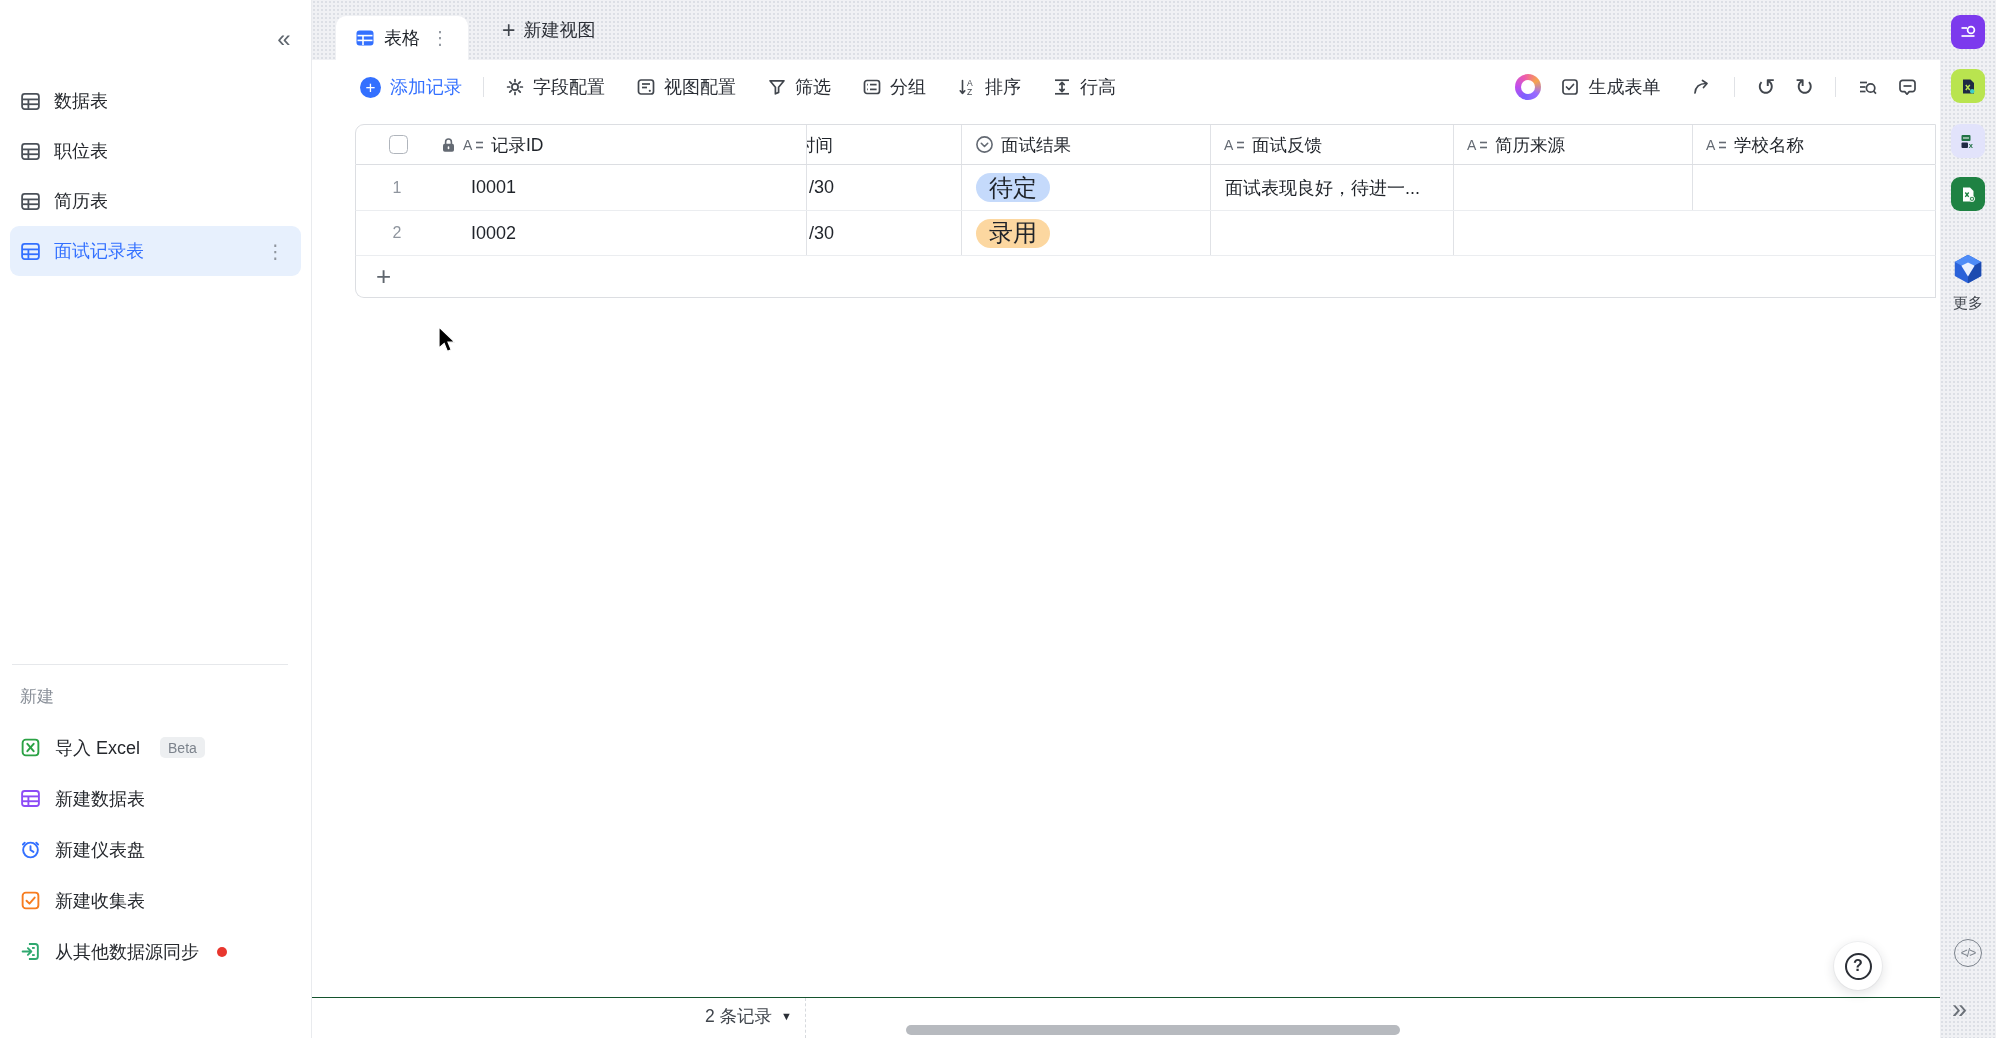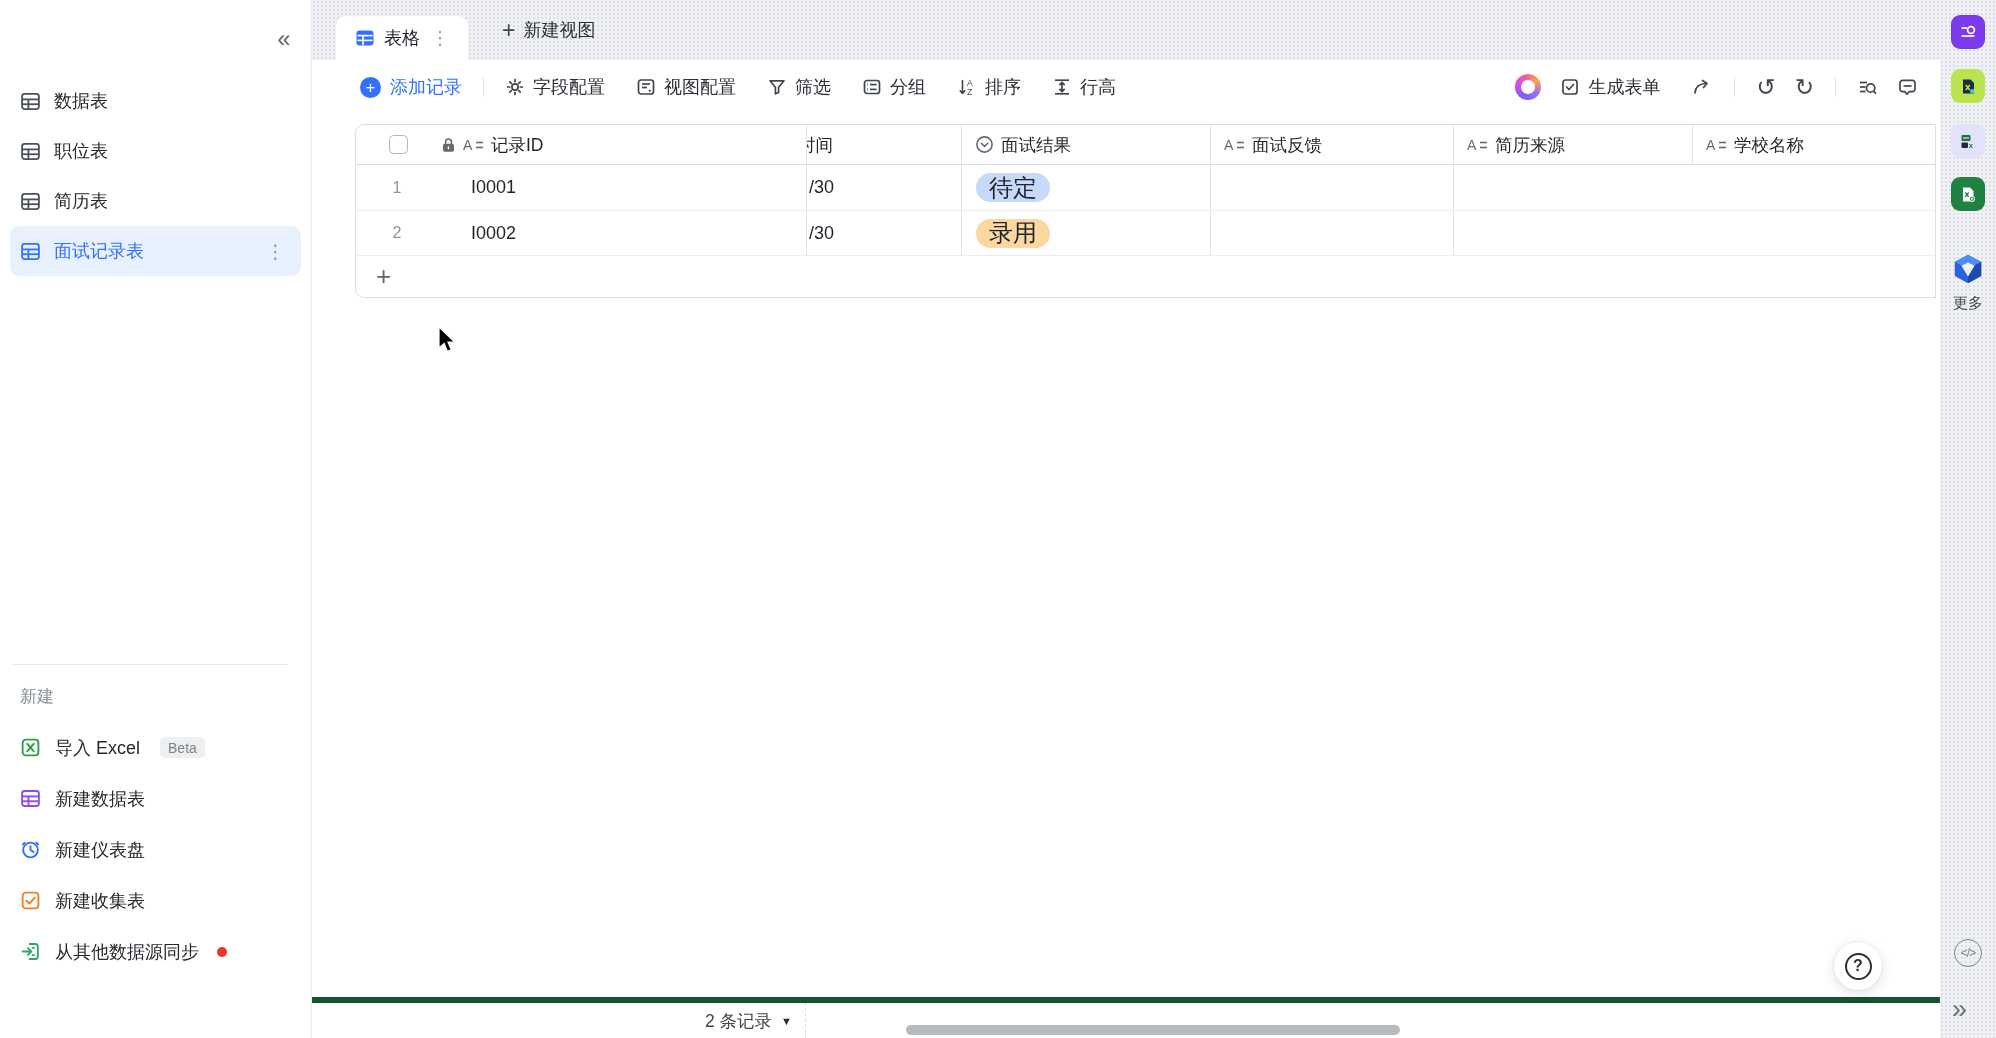--- a/index.html
+++ b/index.html
@@ -76,21 +76,21 @@
   .rownum { width:82px; flex:none; display:flex; justify-content:center; color:#8f959e; font-size:16px; }
   .rid { margin-left:33px; color:#1f2329; }
   .timecell { padding-left:2px; color:#1f2329; }
   .clipped { display:inline-block; margin-left:-11px; }
   .badge { display:inline-flex; align-items:center; height:29px; padding:0 13px; border-radius:999px; margin-left:14px; font-size:24px; color:#1f2329; }
   .fbcell { padding-left:14px; color:#1f2329; }
   .addrow { height:43px; border:1px solid #dcdee2; border-top:1px solid #ebedf0; border-radius:0 0 0 9px; display:flex; align-items:center; cursor:pointer; }
   .addrow .plus { margin-left:20px; font-size:26px; color:#5f666e; font-weight:300; }
 
   
-  .bottombar { position:absolute; left:0; bottom:0; width:100%; height:41px; background:#fff; border-top:6px solid #14532d; }
+  .bottombar { position:absolute; left:0; bottom:0; width:100%; height:41px; background:#fff; border-top:1px solid #14532d; }
   .rec-count { position:absolute; left:393px; top:0; height:36px; display:flex; align-items:center; gap:9px; font-size:17.5px; color:#41464d; cursor:pointer; }
   .rec-count .caret { font-size:11px; color:#2b2f36; }
   .bb-divider { position:absolute; left:493px; top:0; bottom:0; border-left:1px dashed #d7dade; }
   .hscroll { position:absolute; left:594px; bottom:3px; width:494px; height:10px; border-radius:5px; background:#b7babf; cursor:grab; }
 
   
   .rail { position:absolute; right:0; top:0; width:56px; height:1038px; }
   .rail-icon { position:absolute; left:11px; width:34px; height:34px; border-radius:9px; display:flex; align-items:center; justify-content:center; cursor:pointer; }
   .more-label { position:absolute; left:0; width:56px; text-align:center; top:294px; font-size:15px; color:#41464d; }
   .code-btn { position:absolute; left:14px; top:939px; width:28px; height:28px; border:1.7px solid #7c838c; border-radius:50%; color:#7c838c; display:flex; align-items:center; justify-content:center; font-size:12px; letter-spacing:-1px; cursor:pointer; }
@@ -423,20 +423,23 @@
           <div class="cell">
             <span class="rownum">1</span>
             <span class="rid">I0001</span>
           </div>
           <div class="cell timecell">
               <span>/30</span>
             </div>
           <div class="cell">
             <span class="badge" style="background: rgb(197, 218, 251);">待定</span>
           </div>
+          <div class="cell fbcell">
+              <span>面试表现良好，待进一...</span>
+            </div>
           <div class="cell"></div>
           <div class="cell"></div>
         </div>
 
         <div class="grow trow">
           <div class="cell">
             <span class="rownum">2</span>
             <span class="rid">I0002</span>
           </div>
           <div class="cell timecell">

